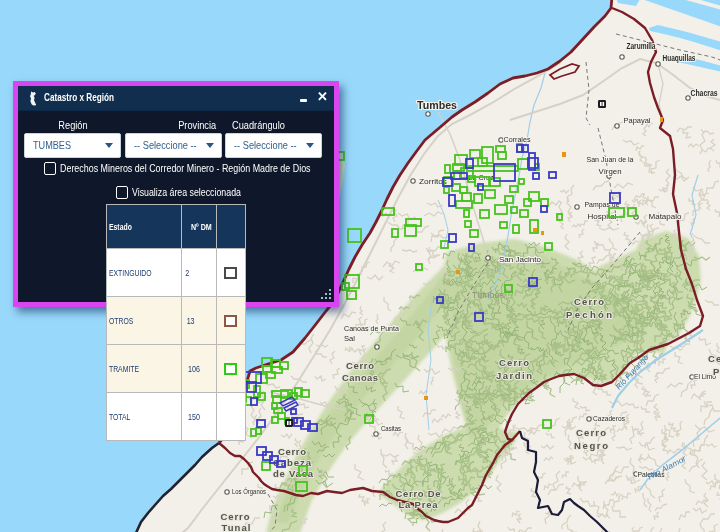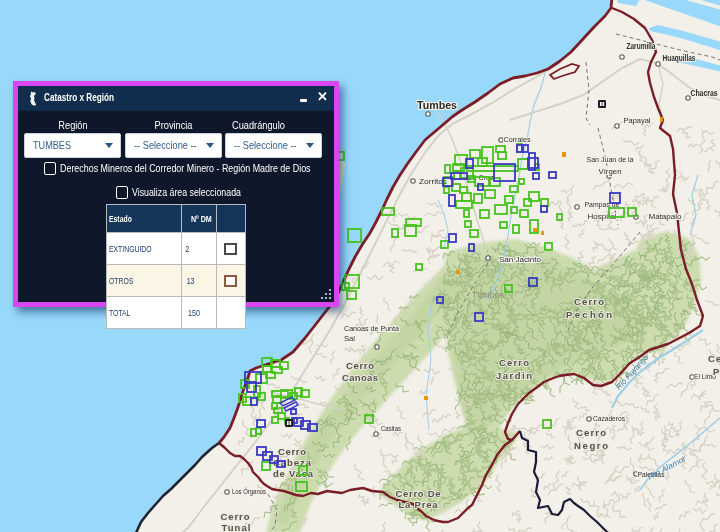--- a/index.html
+++ b/index.html
@@ -14,21 +14,21 @@
 #clsb{position:absolute;right:6px;top:3px;color:#fff;font-size:13px;font-weight:bold;}
 .lblrow span span{width:100%;}
 .lblrow>span{position:absolute;top:33px;text-align:center;color:#fff;font-size:10.5px;}
 .sel{position:absolute;top:47px;width:95px;height:23px;background:#fff;border:1px solid #c8d4e0;border-radius:2px;}
 .st{position:absolute;left:8px;top:5px;font-size:11px;color:#33618e;}
 .tri{position:absolute;right:7px;top:9px;width:0;height:0;border-left:4.5px solid transparent;border-right:4.5px solid transparent;border-top:5px solid #2c5580;}
 .cbrow{position:absolute;height:14px;}
 .cb{position:absolute;left:0;top:0;width:10px;height:11px;border:1.6px solid #fff;border-radius:2px;background:transparent;}
 .cbt{position:absolute;left:16px;top:0px;color:#fff;font-size:11px;white-space:nowrap;}
 #tbl{position:absolute;left:88px;top:118px;width:140px;border-collapse:collapse;font-size:9.5px;color:#1c3c70;background:#fff;table-layout:fixed;}
-#tbl td{border:1px solid #b9b9b9;padding:8px 2px;height:15px;line-height:15px;white-space:nowrap;overflow:hidden;}
+#tbl td{border:1px solid #b9b9b9;padding:16px 2px;height:15px;line-height:15px;white-space:nowrap;overflow:hidden;}
 #tbl td:nth-child(1){width:69px;}
 #tbl td:nth-child(2){width:30px;}
 #tbl td:nth-child(3){width:24px;text-align:center;}
 #tbl tr.hd td{background:#15355b;color:#fff;font-weight:bold;font-size:9.5px;height:11px;line-height:11px;}
 #tbl tr.alt td{background:#faf5e4;}
 .bx{display:inline-block;width:9px;height:8px;border:2px solid;background:#fff;vertical-align:middle;}
 #rsz{position:absolute;right:1px;bottom:1px;}
 </style></head>
 <body>
 <div id="wrap">
@@ -1448,21 +1448,21 @@
   <svg id="peru" width="13" height="17" viewBox="0 0 13 17">
           <path d="M4.0,0.5 L6.0,1.6 L7.6,0.9 L8.8,2.4 L7.8,4.2 L6.6,4.8 L7.6,6.8 L7.0,9.2 L8.2,11.8 L6.6,14.8 L4.6,13.2 L3.4,10.2 L4.0,7.6 L3.0,5.2 L3.8,3.2 Z" fill="#fff" opacity="0.95"></path>
           <circle cx="7.9" cy="13.4" r="1.1" fill="#fff"></circle>
         </svg>
   <span id="ttl"><span class="cxl" style="--sx:0.78;">Catastro x Región</span></span>
   <span id="minb"></span>
   <span id="clsb">✕</span>
  </div>
  <div class="lblrow">
   <span style="left:6px;width:98px;"><span class="cxc" style="--sx:0.88;">Región</span></span>
-  <span style="left:107px;width:97px;"><span class="cxc" style="--sx:0.88;">Provincia</span></span>
+  <span style="left:107px;width:97px;text-align:right;"><span class="cxc" style="--sx:0.88;">Provincia</span></span>
   <span style="left:192px;width:97px;"><span class="cxc" style="--sx:0.88;">Cuadrángulo</span></span>
  </div>
  <div class="sel" style="left:6px;">
         <span class="st"><span class="cxl" style="--sx:0.83;">TUMBES</span></span>
         <span class="tri"></span>
       </div>
  <div class="sel" style="left:107px;">
         <span class="st"><span class="cxl" style="--sx:0.84;">-- Seleccione --</span></span>
         <span class="tri"></span>
       </div>
@@ -1488,20 +1488,25 @@
   <tr>
             <td><span class="cxl" style="--sx:0.72;">EXTINGUIDO</span></td>
             <td><span class="cxr" style="--sx:0.75;">2</span></td>
             <td><span class="bx" style="border-color:#4a4a4a;"></span></td>
           </tr>
   <tr class="alt">
             <td><span class="cxl" style="--sx:0.72;">OTROS</span></td>
             <td><span class="cxr" style="--sx:0.75;">13</span></td>
             <td><span class="bx" style="border-color:#8a5a40;"></span></td>
           </tr>
+  <tr class="alt">
+            <td><span class="cxl" style="--sx:0.72;">TRAMITE</span></td>
+            <td><span class="cxr" style="--sx:0.75;">106</span></td>
+            <td><span class="bx" style="border-color:#2fca14;"></span></td>
+          </tr>
   <tr>
             <td><span class="cxl" style="--sx:0.72;">TOTAL</span></td>
             <td><span class="cxr" style="--sx:0.75;">150</span></td>
             <td></td>
           </tr>
  </tbody>
       </table>
  <svg id="rsz" width="14" height="14" viewBox="0 0 14 14">
   <g fill="#cfe0ef">
           <circle cx="11" cy="3" r="1.1"></circle>

